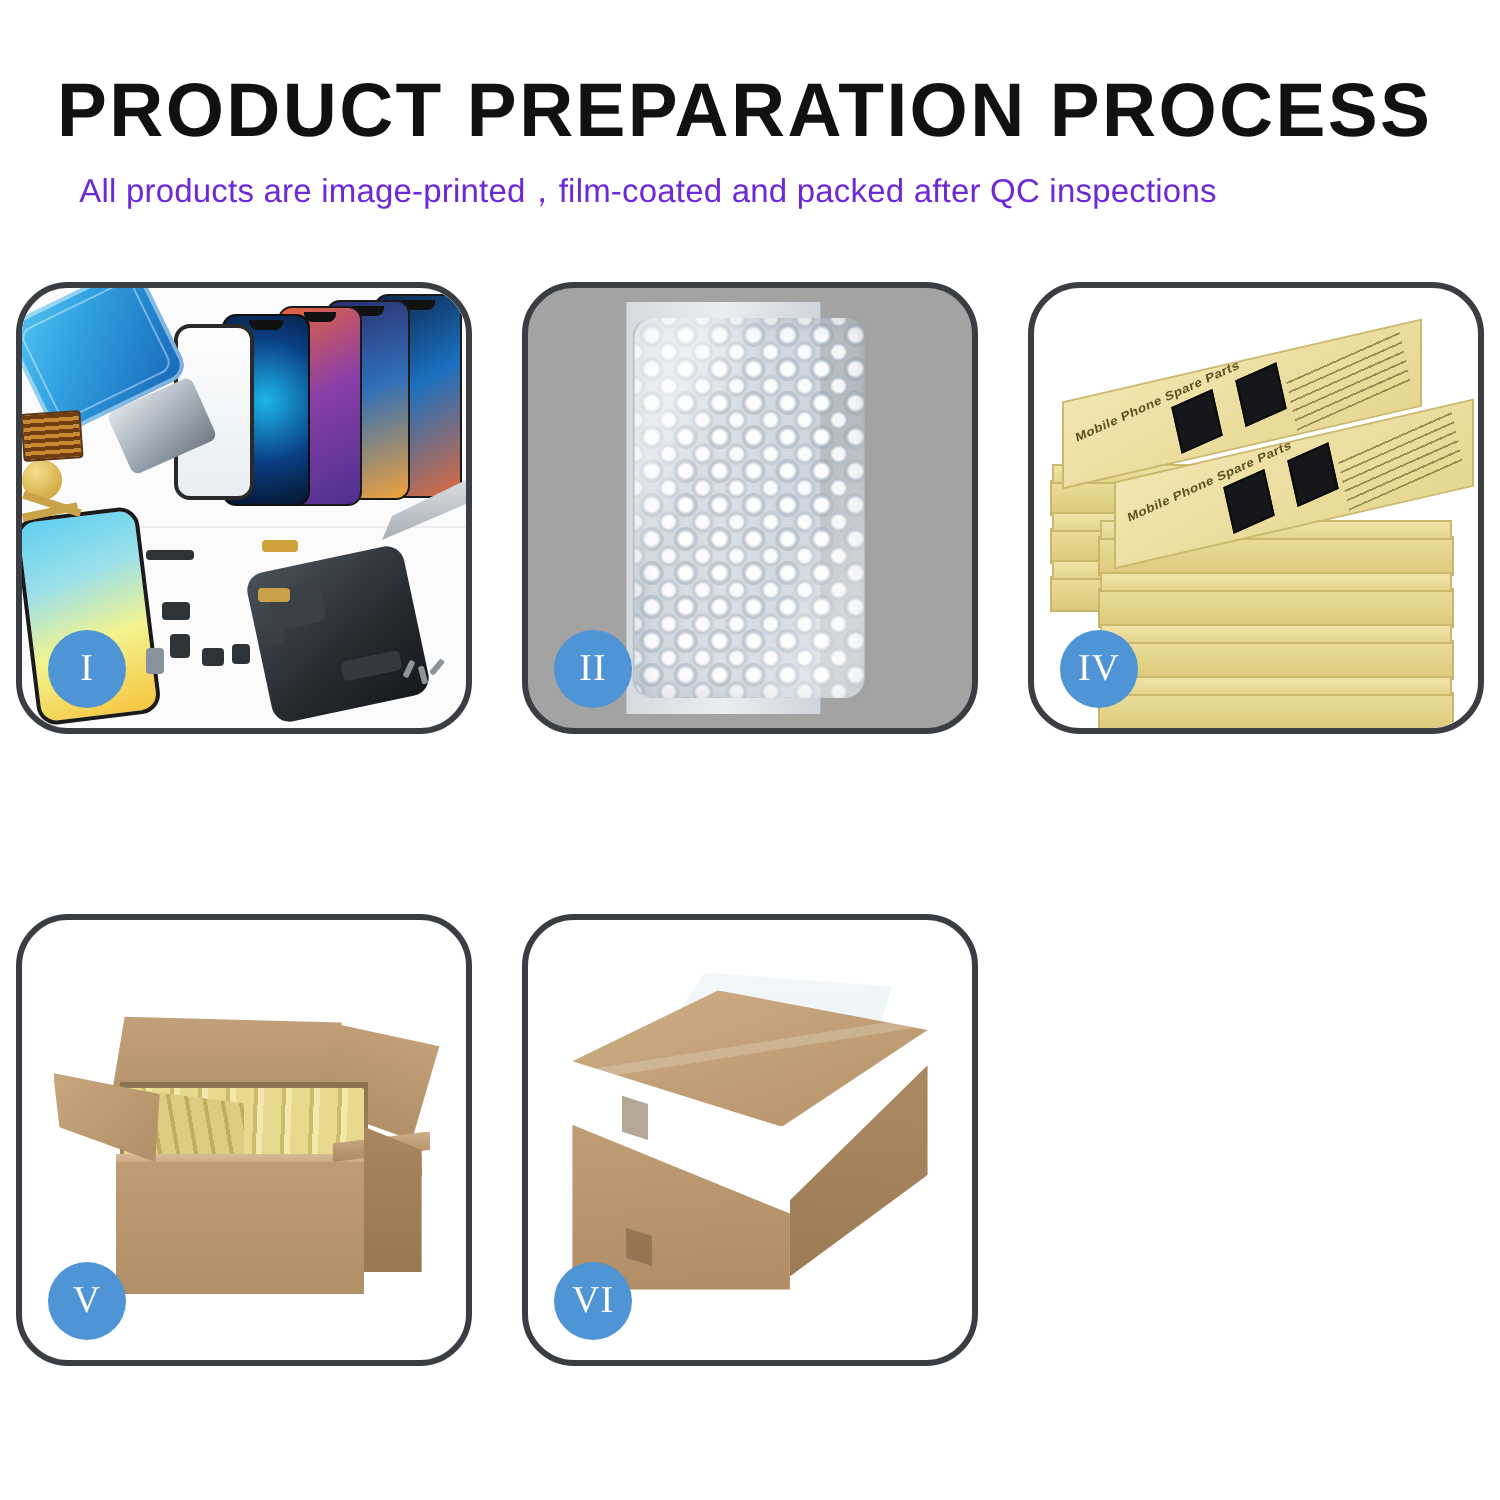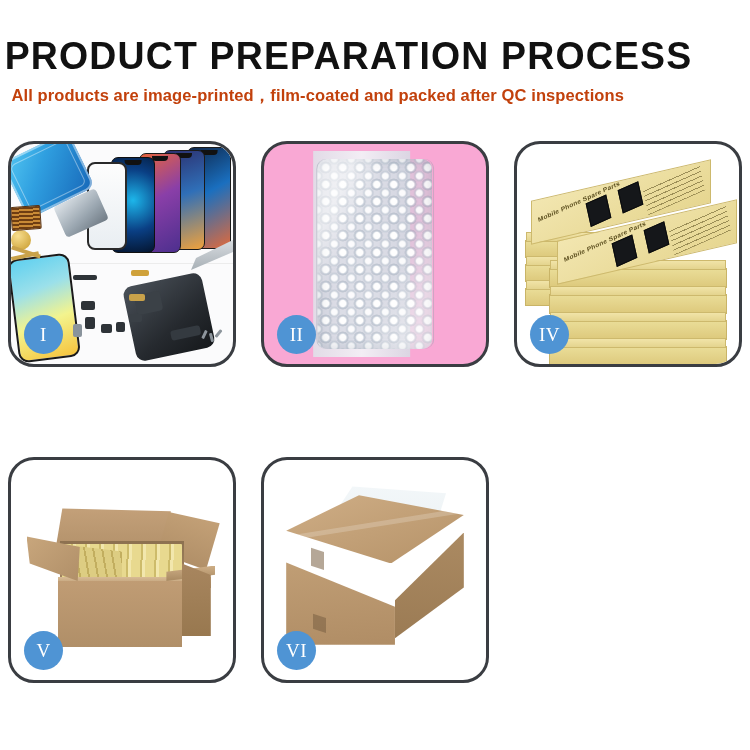--- a/index.html
+++ b/index.html
@@ -5,33 +5,33 @@
   * { box-sizing: border-box; margin: 0; padding: 0; }
   html, body {
     width: 750px; height: 750px;
     background: #ffffff;
     font-family: "Liberation Sans", sans-serif;
     overflow: hidden;
   }
   .page { position: relative; width: 750px; height: 750px; background: #fff; }
 
   
-  .header { position: absolute; left: 0; top: 34px; width: 624px; text-align: right; }
+  .header { position: absolute; left: 0; top: 34px; width: 624px; text-align: center; padding-left: 24px; }
   .title {
     font-family: "Liberation Sans", sans-serif;
     font-size: 38px; font-weight: 700; letter-spacing: 1.2px;
     color: #111111; line-height: 44px;
     transform: scaleX(0.985); transform-origin: center;
     white-space: nowrap;
   }
   .subtitle {
     margin-top: 7px;
     font-family: "Liberation Sans", sans-serif;
-    font-size: 16.5px; font-weight: 700; letter-spacing: 0.1px;
-    color: #c2410c; white-space: nowrap;
+    font-size: 16.5px; font-weight: 400; letter-spacing: 0.1px;
+    color: #6d28d9; white-space: nowrap;
   }
 
   
   .grid {
     position: absolute; left: 8px; top: 141px;
     width: 734px; height: 542px;
     display: grid;
     grid-template-columns: repeat(3, 228px);
     grid-template-rows: repeat(2, 226px);
     column-gap: 25px; row-gap: 90px;
@@ -127,21 +127,21 @@
   .flex2 { left:112px; top:140px; width:28px; height:4px; background:#c9a24a; transform:rotate(-12deg); }
   .screws { position:absolute; right:8px; bottom:18px; width:24px; height:18px; }
   .screws i { position:absolute; width:3px; height:9px; background:#8d959c; border-radius:1px; }
   .screws i:nth-child(1){ left:2px; top:2px; transform:rotate(25deg); }
   .screws i:nth-child(2){ left:9px; top:5px; transform:rotate(-15deg); }
   .screws i:nth-child(3){ left:16px; top:1px; transform:rotate(40deg); }
   .tweezer { position:absolute; right:0; top:96px; width:42px; height:30px;
     background: linear-gradient(180deg,#d8dce0,#a8b0b6); clip-path: polygon(100% 0,100% 40%,0 100%,12% 60%); }
 
   
-  .p2 { background: #f9a8d4; }
+  .p2 { background: #a3a3a3; }
   .wrapsheet {
     position:absolute; left:44%; top:3%; width:44%; height:94%;
     transform: translateX(-50%);
     background: linear-gradient(90deg, rgba(222,228,234,.85), rgba(242,245,248,.9) 50%, rgba(214,221,229,.85));
   }
   .bubbles {
     position:absolute; left:50%; top:7%; width:52%; height:86%;
     transform: translateX(-50%);
     border-radius: 10px;
     background-color: rgba(206,214,222,.55);

